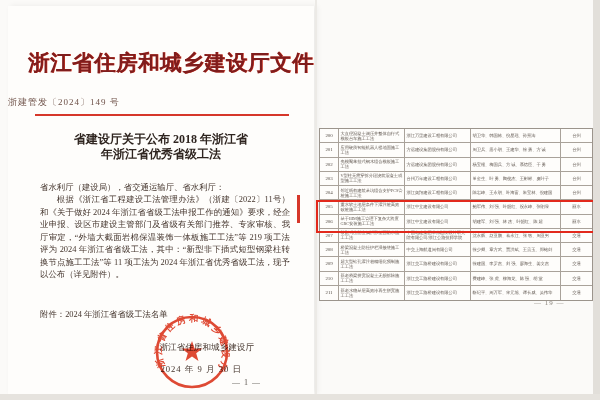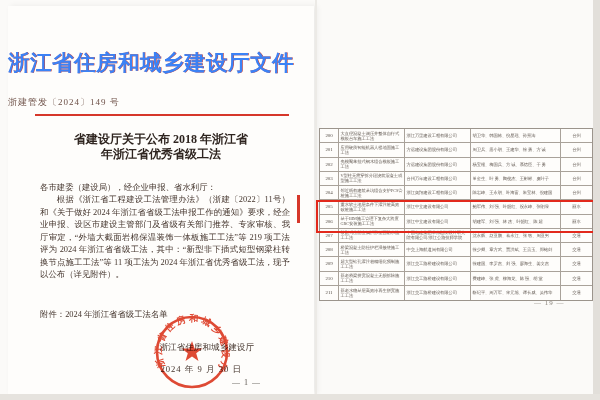--- a/index.html
+++ b/index.html
@@ -16,21 +16,21 @@
   .edge-right{position:absolute;right:0;top:0;width:7px;height:100%;background:#e2dfda;}
   .edge-bottom{position:absolute;left:0;bottom:0;width:100%;height:6px;background:#e6e3de;}
   
   .page-left{
     position:absolute;left:8px;top:6px;width:306px;height:388px;
     background:#fefdfb;
     box-shadow:3px 0 6px rgba(0,0,0,0.07);
   }
   .red-head{
     position:absolute;left:0;top:42px;width:100%;
-    text-align:left;color:#3b82f6;
+    text-align:right;color:#7f1d1d;
     font-size:21.5px;font-weight:900;letter-spacing:0.5px;
     text-shadow:0.4px 0 0 #dd3a23;
     white-space:nowrap;
   }
   .doc-number{
     position:absolute;left:0;top:90px;width:100%;
     text-align:left;color:#6d5047;font-size:9px;letter-spacing:1px;
   }
   .red-rule{
     position:absolute;left:27px;top:108px;width:254px;height:2.2px;
@@ -116,21 +116,21 @@
 
   <div class="page-left">
     <div class="red-head">浙江省住房和城乡建设厅文件</div>
     <div class="doc-number">浙建管发〔2024〕149 号</div>
     <div class="red-rule"></div>
     <div class="doc-title">
       <div>省建设厅关于公布 2018 年浙江省</div>
       <div>年浙江省优秀省级工法</div>
     </div>
     <div class="body-text">
-      <p>各市建委（建设局），经企业申报、省水利厅：</p>
+      <p>省水利厅（建设局），省交通运输厅、省水利厅：</p>
       <p class="indent">根据《浙江省工程建设工法管理办法》（浙建〔2022〕11号）和《关于做好 2024 年浙江省省级工法申报工作的通知》要求，经企业申报、设区市建设主管部门及省级有关部门推荐、专家审核、我厅审定，“外墙大截面岩棉保温装饰一体板施工工法”等 219 项工法评为 2024 年浙江省省级工法，其中：“新型非下插式短型钢梁柱转换节点施工工法”等 11 项工法为 2024 年浙江省优秀省级工法，现予以公布（详见附件）。</p>
     </div>
     <div class="attachment-line">附件：2024 年浙江省省级工法名单</div>
     <div class="sign-block">
       <div class="signer">浙江省住房和城乡建设厅</div>
       <div class="sign-date">2024 年 9 月 30 日</div>
     </div>
     <div class="page-num-left">— 1 —</div>
 
     <svg class="seal" viewBox="-40 -40 80 80">

